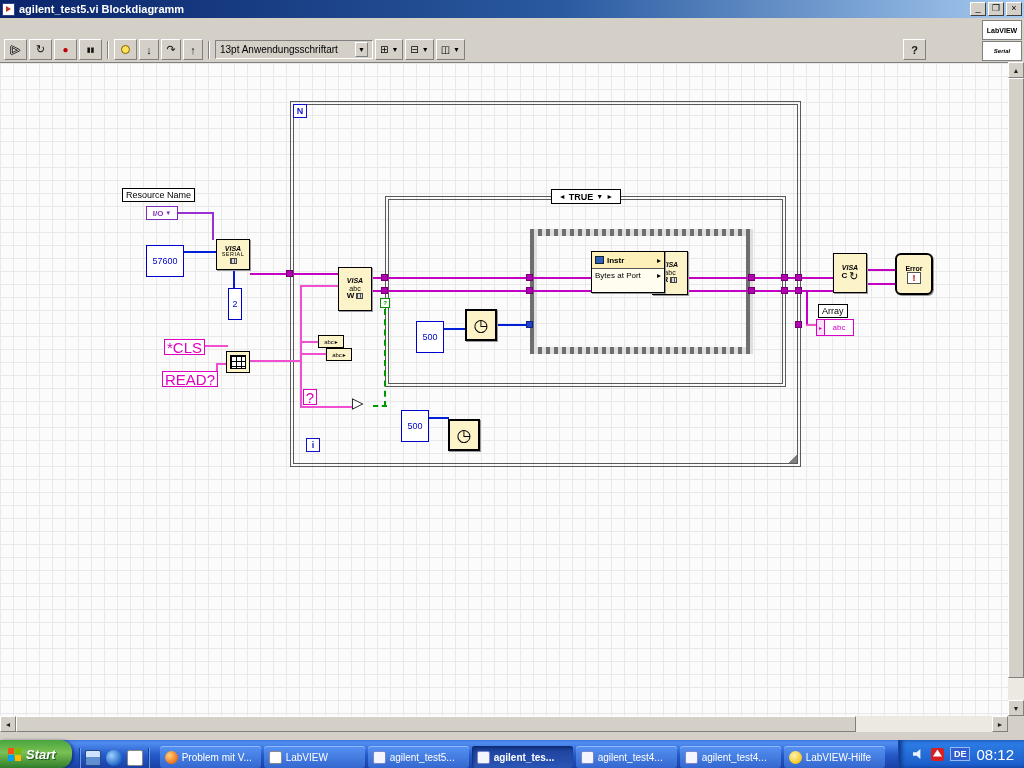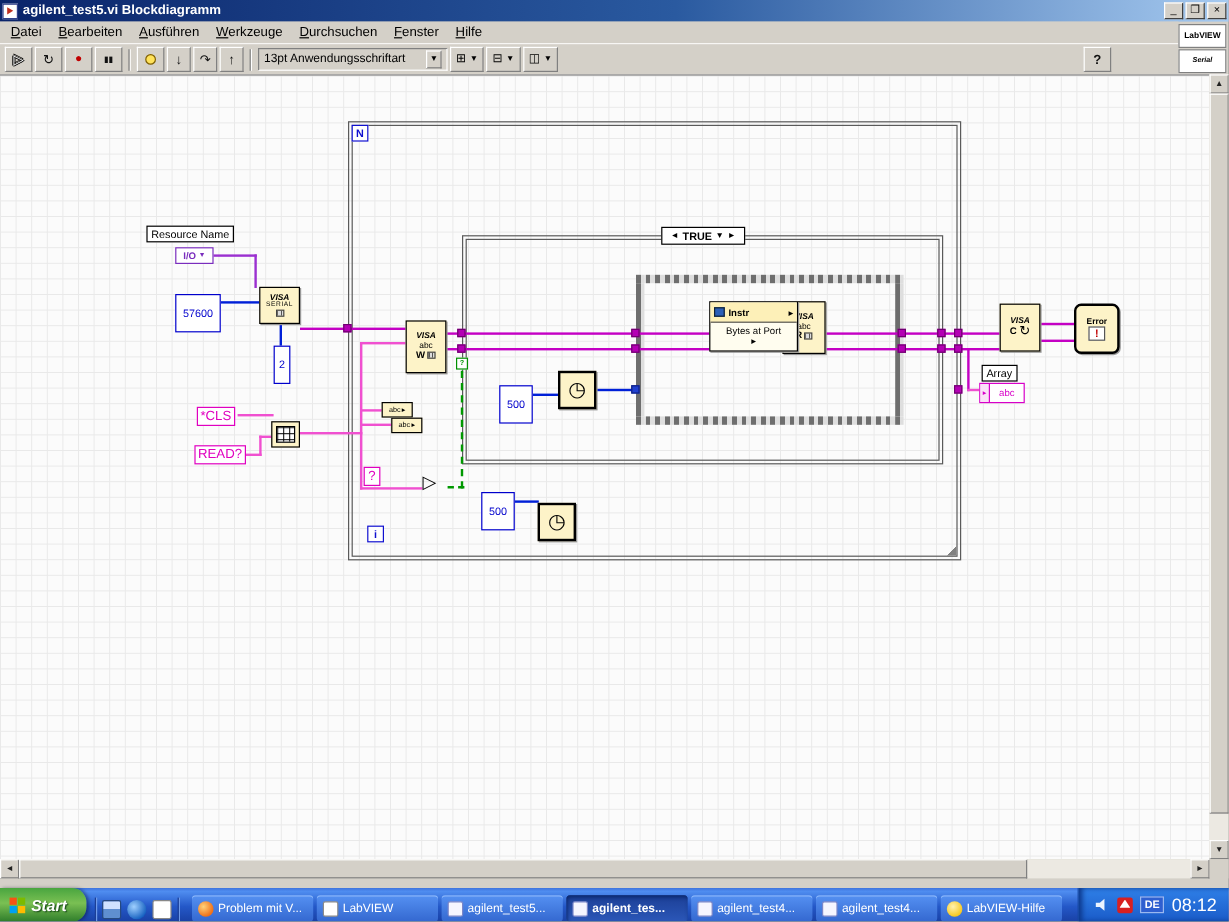--- a/index.html
+++ b/index.html
@@ -55,39 +55,39 @@
     display:flex; align-items:center; justify-content:center; gap:3px; font-size:9px; font-weight:bold; }
   .case-label .ar { font-size:7px; font-weight:normal; }
 
   .termbox { position:absolute; width:14px; height:14px; border:1px solid #1010d0; color:#1010d0; background:#fff;
     font-size:9px; font-weight:bold; display:flex; align-items:center; justify-content:center; }
 
   .free-label { position:absolute; background:#fff; border:1px solid #000; font-size:9px; padding:1px 3px; white-space:nowrap; }
 
   .num-const { position:absolute; background:#fff; border:1px solid #0000cc; color:#0000cc; font-size:9px;
     display:flex; align-items:center; justify-content:center; padding:0 2px; height:32px; }
-  .str-const { position:absolute; background:#fff; border:1px solid #e000c0; color:#e000c0; font-size:11px;
+  .str-const { position:absolute; background:#fff; border:1px solid #e000c0; color:#e000c0; font-size:15px;
     display:flex; align-items:center; justify-content:center; padding:0 2px; height:16px; }
 
   .io-const { position:absolute; left:146px; top:143px; width:32px; height:14px; background:#fff; border:1px solid #7a2dbd;
     color:#7a2dbd; font-size:8px; font-weight:bold; display:flex; align-items:center; justify-content:center; gap:2px; }
   .io-const .ar { font-size:6px; }
 
   .visa { position:absolute; background:#fdf3c8; border:1px solid #000; box-shadow:1px 1px 0 #999;
     display:flex; flex-direction:column; align-items:center; justify-content:center; line-height:1.05; }
   .visa .vtitle { font-style:italic; font-size:7px; font-weight:bold; }
   .visa .vsub { font-size:5.5px; letter-spacing:.5px; }
   .visa .vmid { font-size:7px; }
   .visa .vrow { display:flex; align-items:center; gap:2px; font-size:8px; font-weight:bold; }
   .visa .chip { width:7px; height:6px; background:repeating-linear-gradient(90deg,#555 0 1px,#ddd 1px 3px); border:1px solid #444; }
 
   .propnode { position:absolute; left:575px; top:188px; width:74px; height:42px; border:1px solid #000; background:#fffdef; box-shadow:1px 1px 0 #999;margin-left:16px; }
   .prophead { height:17px; background:#fdf0b8; border-bottom:1px solid #555; display:flex; align-items:center; gap:3px; padding:0 3px; font-size:8px; font-weight:bold; }
   .propicon { width:9px; height:8px; background:#2b5fb8; border:1px solid #123; }
-  .propitem { display:flex; align-items:center; justify-content:space-between; padding:2px 3px 0 3px; font-size:8px; color:#000;flex-direction:column; }
+  .propitem { display:flex; align-items:center; justify-content:space-between; padding:2px 3px 0 3px; font-size:8px; color:#000; }
 
   .errnode { position:absolute; left:895px; top:190px; width:38px; height:42px; border:2px solid #000; border-radius:6px;
     background:#fdf3c8; display:flex; flex-direction:column; align-items:center; justify-content:center; box-shadow:1px 1px 0 #999; }
   .errnode .el { font-size:7px; font-weight:bold; }
   .errnode .eg { font-size:9px; color:#c00000; font-weight:bold; border:1px solid #555; background:#fff; width:14px; text-align:center; line-height:10px; }
 
   .waitnode { position:absolute; width:32px; height:32px; background:#fff; border:2px solid #000; box-shadow:1px 1px 0 #999;
     display:flex; align-items:center; justify-content:center; font-size:17px; color:#000; background-color:#fdf3c8; }
 
   .concat { position:absolute; left:226px; top:288px; width:24px; height:22px; background:#fdf3c8; border:1px solid #000;
@@ -164,29 +164,20 @@
   <div class="titlebar">
     <span class="app-ico">
         <i></i>
       </span>
     <span class="ttl">agilent_test5.vi Blockdiagramm</span>
     <span class="tb-btn">_</span>
     <span class="tb-btn">❐</span>
     <span class="tb-btn">×</span>
   </div>
 
-  <div class="menubar">
-    <span class="menu-item">Datei</span>
-    <span class="menu-item">Bearbeiten</span>
-    <span class="menu-item">Ausführen</span>
-    <span class="menu-item">Werkzeuge</span>
-    <span class="menu-item">Durchsuchen</span>
-    <span class="menu-item">Fenster</span>
-    <span class="menu-item">Hilfe</span>
-  </div>
 
   <div class="toolbar">
     <span class="tbtn">
         <span class="runglyph">▷</span>
       </span>
     <span class="tbtn">
         <span>↻</span>
       </span>
     <span class="tbtn">
         <span class="red">●</span>

